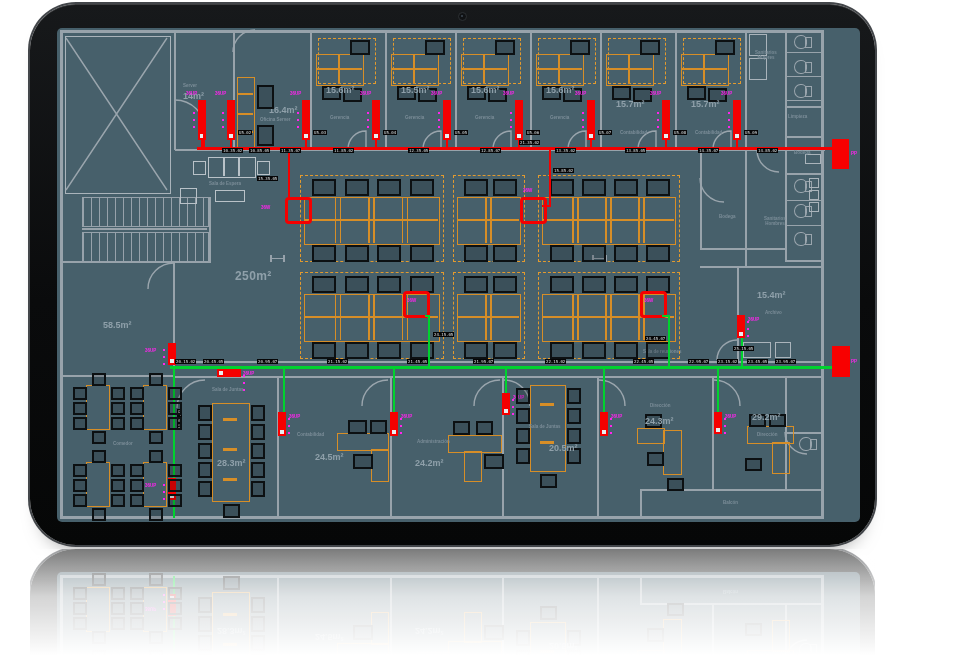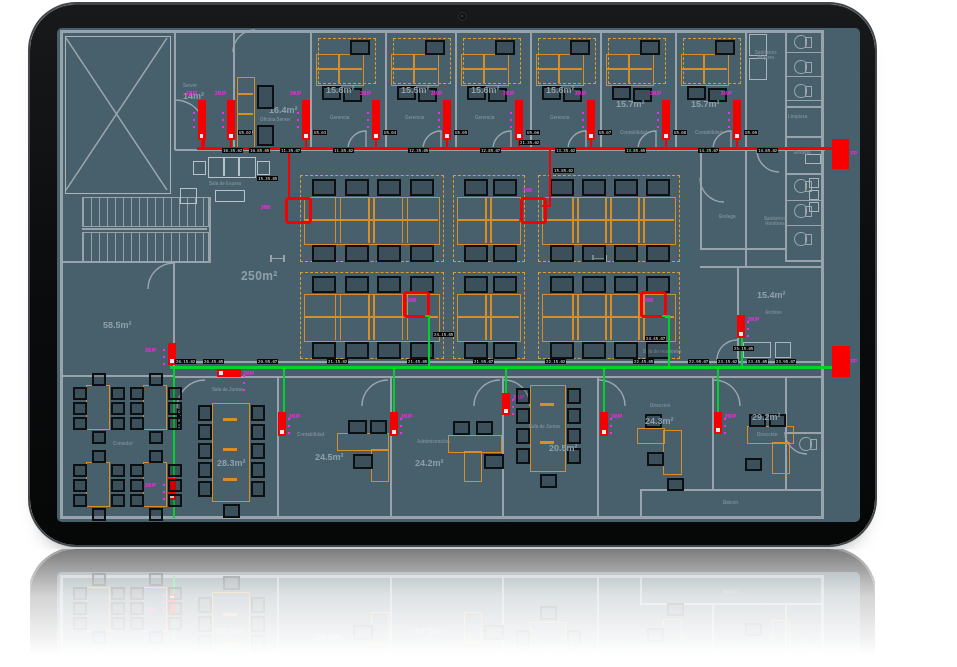--- a/index.html
+++ b/index.html
@@ -303,21 +303,21 @@
           <div class="gbox" style="position: absolute; left: 686px; top: 314px; width: 26px; height: 14px;"></div>
           <div class="gbox" style="position: absolute; left: 718px; top: 314px; width: 14px; height: 14px;"></div>
           <div class="sofa" style="position: absolute; left: 151px; top: 129px; width: 46px; height: 19px;"></div>
           <div class="gline" style="position: absolute; left: 166px; top: 129px; width: 1.5px; height: 19px;"></div>
           <div class="gline" style="position: absolute; left: 181px; top: 129px; width: 1.5px; height: 19px;"></div>
           <div class="sofa" style="position: absolute; left: 136px; top: 133px; width: 11px; height: 12px;"></div>
           <div class="sofa" style="position: absolute; left: 200px; top: 133px; width: 11px; height: 12px;"></div>
           <div class="sofa" style="position: absolute; left: 123px; top: 160px; width: 15px; height: 14px;"></div>
           <div class="sofa" style="position: absolute; left: 158px; top: 162px; width: 28px; height: 10px;"></div>
           <div class="sm" style="position: absolute; left: 152px; top: 153px;">Sala de Espera</div>
-          <div class="lbl big" style="position: absolute; left: 184px; top: 241px;">250m²</div>
+          <div class="lbl big" style="position: absolute; left: 178px; top: 241px;">250m²</div>
           <div class="sm" style="position: absolute; left: 586px; top: 321px;">Sala de reuniones</div>
           <div class="ibeam" style="position: absolute; left: 213px; top: 227px;">
             <i></i>
           </div>
           <div class="ibeam" style="position: absolute; left: 535px; top: 227px;">
             <i></i>
           </div>
           <div class="dash" style="position: absolute; left: 243px; top: 147px; width: 142px; height: 85px;"></div>
           <div class="org" style="position: absolute; left: 247px; top: 169px; width: 134px; height: 46px;"></div>
           <div class="orgf" style="position: absolute; left: 247px; top: 191px; width: 134px; height: 1.5px;"></div>

